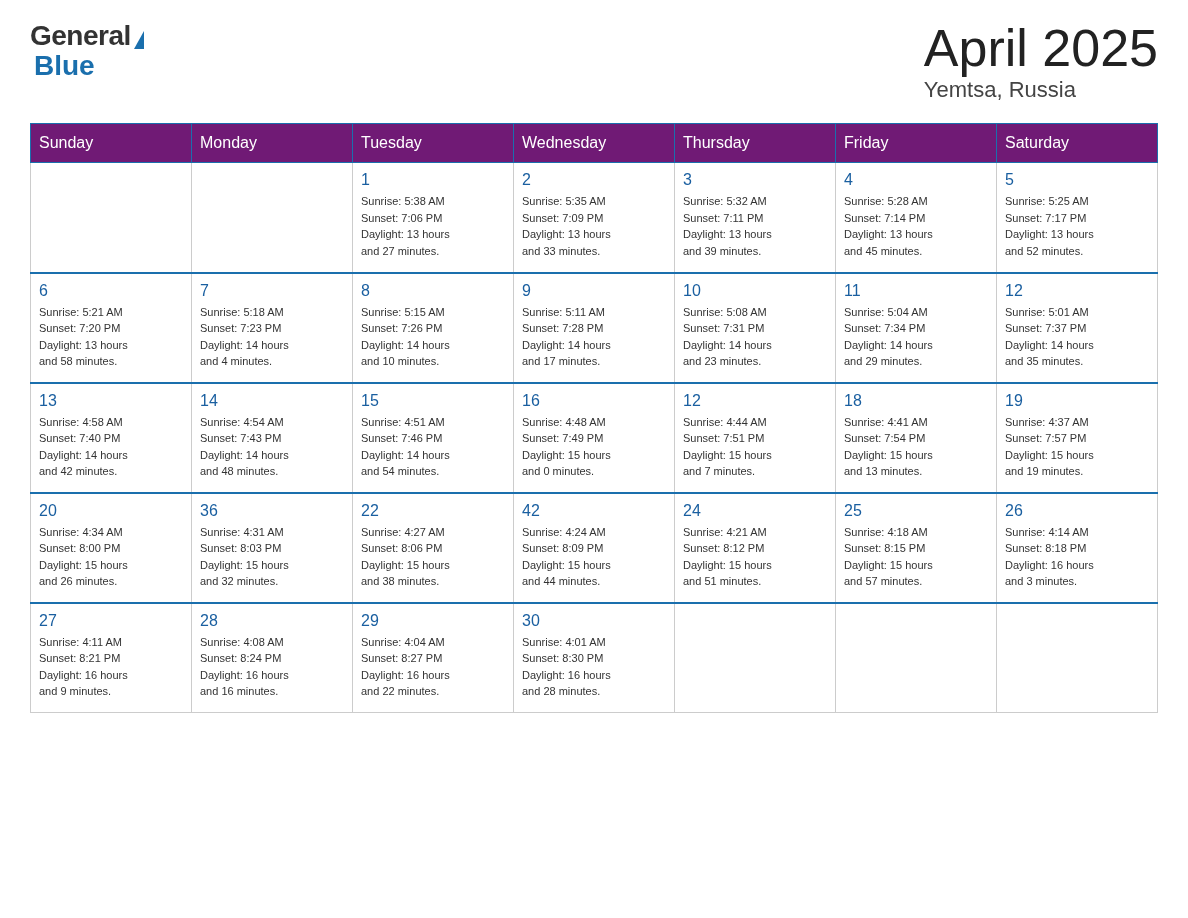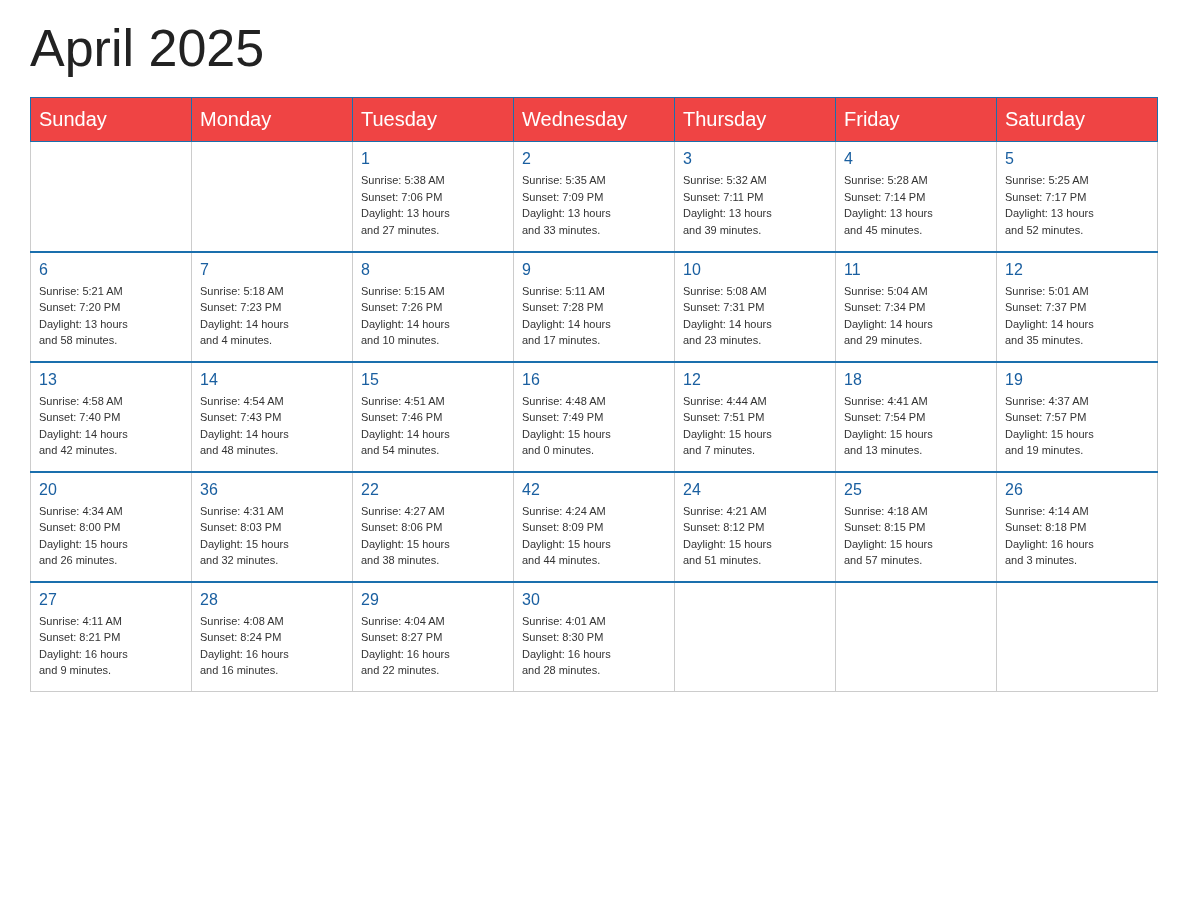--- a/index.html
+++ b/index.html
@@ -73,24 +73,24 @@
     }
 
     
     .calendar-table {
       width: 100%;
       border-collapse: collapse;
       table-layout: fixed;
     }
 
     .calendar-table thead tr th {
-      background-color: #ef4444;
+      background-color: #701a75;
       color: #fff;
       padding: 10px 8px;
-      font-size: 20px;
+      font-size: 16px;
       font-weight: normal;
       text-align: left;
       border: 1px solid #1a6fad;
     }
 
     .calendar-table tbody tr td {
       vertical-align: top;
       padding: 8px;
       border: 1px solid #ccc;
       font-size: 13px;
@@ -117,22 +117,30 @@
     }
 
     .row-divider td {
       border-top: 2px solid #1a6fad !important;
     }
   </style>
 </head>
 <body>
 
 <div class="header">
+  <div class="logo">
+    <div class="logo-top">
+      <span class="logo-general">General</span>
+      <div class="logo-triangle"></div>
+    </div>
+    <span class="logo-blue">Blue</span>
+  </div>
   <div class="title-block">
     <h1>April 2025</h1>
+    <h2>Yemtsa, Russia</h2>
   </div>
 </div>
 
 <table class="calendar-table">
   <thead>
     <tr>
     <th>Sunday</th>
         <th>Monday</th>
         <th>Tuesday</th>
         <th>Wednesday</th>

